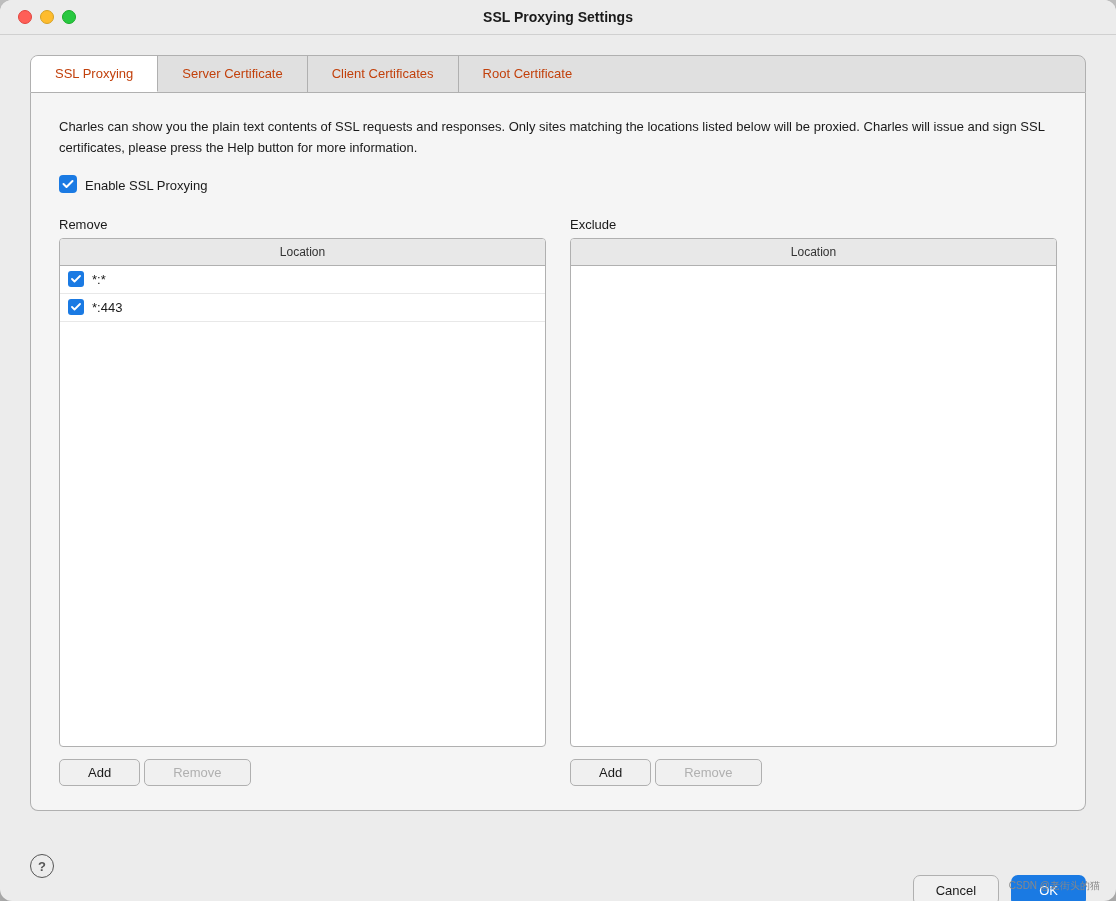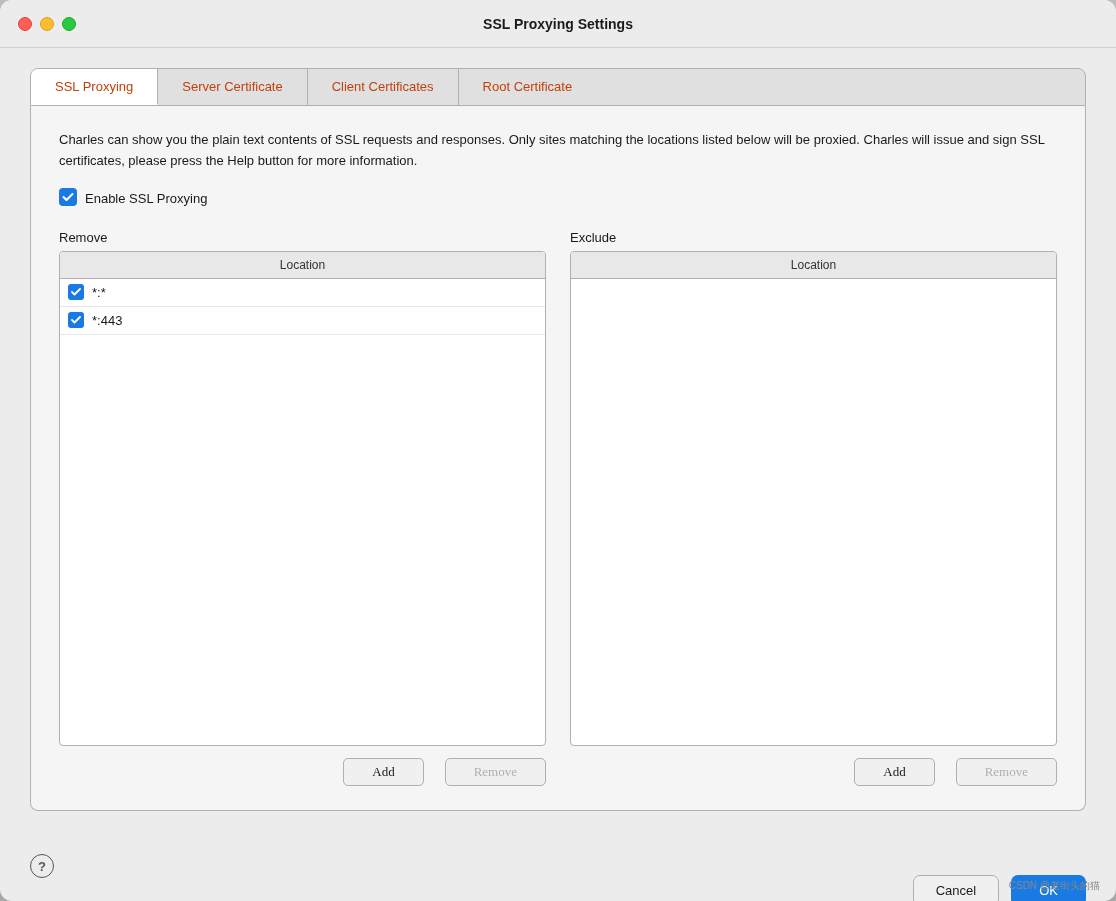--- a/index.html
+++ b/index.html
@@ -24,21 +24,21 @@
       background: #ececec;
       border-radius: 12px;
       box-shadow: 0 20px 60px rgba(0,0,0,0.4);
       display: flex;
       flex-direction: column;
       position: relative;
       overflow: hidden;
     }
 
     .title-bar {
-      height: 48px;
+      height: 35px;
       background: #ececec;
       display: flex;
       align-items: center;
       justify-content: center;
       position: relative;
       border-bottom: 1px solid #d0d0d0;
       flex-shrink: 0;
     }
 
     .traffic-lights {
@@ -229,24 +229,23 @@
       height: 10px;
     }
 
     .row-text {
       font-size: 13px;
       color: #1a1a1a;
     }
 
     .buttons-row {
       display: flex;
-      justify-content: flex-end;
-      gap: 21px;
+      justify-content: flex-start;
+      gap: 4px;
       margin-top: 12px;
-      font-family: Liberation Serif, serif;
     }
 
     .btn {
       padding: 5px 28px;
       border-radius: 5px;
       font-size: 13px;
       cursor: pointer;
       border: 1px solid #b0b0b0;
       background: #f0f0f0;
       color: #1a1a1a;

